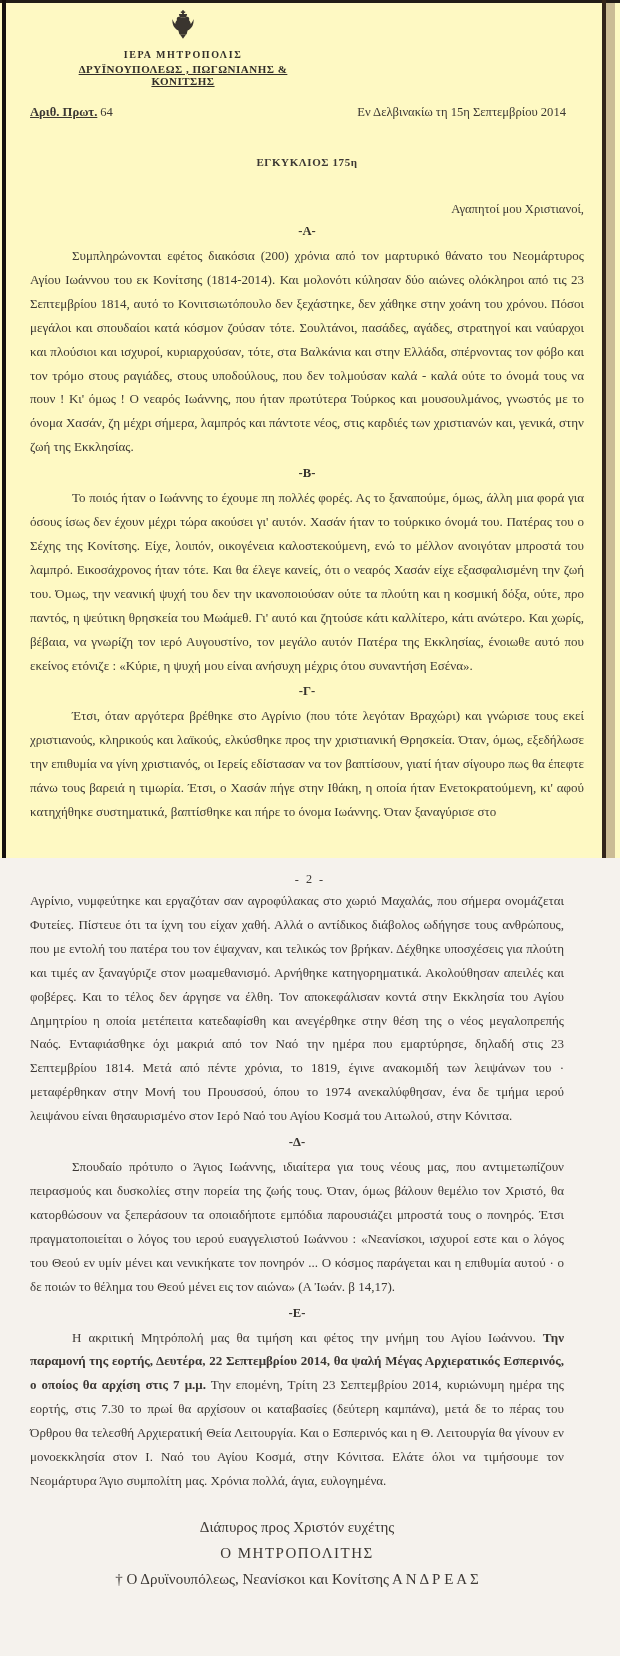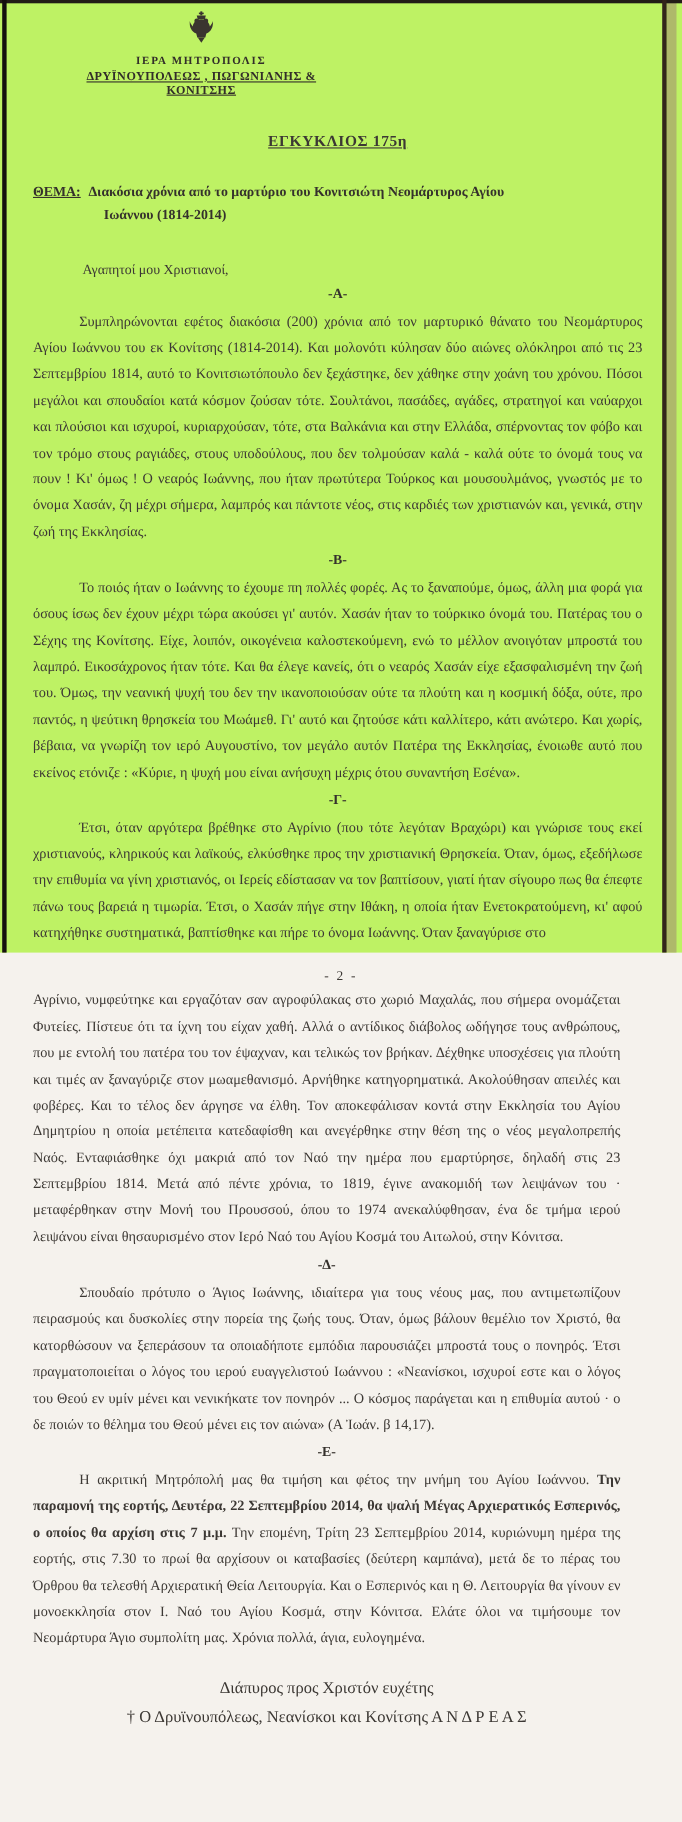--- a/index.html
+++ b/index.html
@@ -5,48 +5,48 @@
   html,body { margin:0; padding:0; background:#ffffff; }
   .scan {
     position:relative;
     width:620px; height:1656px;
     background:#f5f2ed;
     overflow:hidden;
     font-family:"Liberation Serif", serif;
     color:#3c3834;
   }
   
-  .page1 { position:relative; min-height:858px; background:#bef264; box-sizing:border-box; }
+  .page1 { position:relative; min-height:858px; background:#fef9c3; box-sizing:border-box; }
   .edge-top   { position:absolute; top:0; left:0; right:0; height:3px; background:#231d17; z-index:3; }
   .edge-left  { position:absolute; top:0; left:2px; width:4px; height:100%; background:#15110e; z-index:3; }
   .edge-right-dark { position:absolute; top:0; right:14px; width:4px; height:100%; background:#32251a; z-index:3; }
   .edge-right-tan  { position:absolute; top:0; right:5px; width:9px; height:100%; background:#a18а70; background:#a18a70; opacity:.55; z-index:2; }
   .content1 { position:relative; padding:10px 36px 6px 30px; z-index:1; }
 
   
   .org-block { width:250px; margin-left:28px; text-align:center; }
   .emblem { display:inline-block; }
   .org1 { font-size:10px; font-weight:bold; letter-spacing:1.6px; margin-top:5px; color:#322e29; }
   .org2 { font-size:11px; font-weight:bold; letter-spacing:.5px; margin-top:3px; color:#322e29;
           text-decoration:underline; }
   .proto-row { display:flex; justify-content:space-between; align-items:baseline;
                margin-top:18px; font-size:12.6px; }
   .proto-label { font-weight:bold; text-decoration:underline; }
   .proto-num { margin-left:3px; }
   .dateline { padding-right:18px; }
 
   .title-row { text-align:center; margin-top:32px; }
-  .title-row span { font-weight:bold; font-size:14px; letter-spacing:.6px; text-decoration:underline; }
+  .title-row span { font-weight:bold; font-size:11px; letter-spacing:.6px; }
 
   .subject { display:flex; margin-top:26px; font-weight:bold; font-size:12.6px; line-height:21px; color:#35312c; }
   .subject-label { text-decoration:underline; margin-right:7px; white-space:nowrap; }
   .subject-lines {}
   .subject-line2 { margin-left:14px; }
 
-  .salutation { margin-top:32px; text-indent:45px; font-size:12.6px; }
+  .salutation { margin-top:32px; text-indent:45px; font-size:12.6px;text-align:right; }
 
   
   .marker { text-align:center; font-weight:bold; font-size:12.6px; margin:7px 0 5px; color:#35312c; }
   .para { text-align:justify; text-indent:42px; font-size:13px; line-height:23.9px; margin:0; }
   .para.noindent { text-indent:0; }
 
   
   .page-number { text-align:center; font-size:12.2px; letter-spacing:2px; margin-top:14px; }
   .content2 { padding:2px 56px 0 30px; }
 
@@ -80,32 +80,31 @@
               <circle cx="16.5" cy="9.5" r="2.4"></circle>
               <path d="M12 8 C17 8 20 11 20.5 15 C22 13 23 11.5 23.5 9.5 C24 15 22 20 17 22 L16 26 L8 26 L7 22 C2 20 0 15 0.5 9.5 C1 11.5 2 13 3.5 15 C4 11 7 8 12 8 Z"></path>
               <path d="M8.5 26 L12 31 L15.5 26 Z"></path>
             </g>
           </svg>
         </span>
         <div class="org1">ΙΕΡΑ ΜΗΤΡΟΠΟΛΙΣ</div>
         <div class="org2">ΔΡΥΪΝΟΥΠΟΛΕΩΣ , ΠΩΓΩΝΙΑΝΗΣ &amp; ΚΟΝΙΤΣΗΣ</div>
       </div>
 
+      <div class="proto-row">
+        <div>
+          <span class="proto-label">Αριθ.  Πρωτ.</span><span class="proto-num">64</span>
+        </div>
+        <div class="dateline">Εν Δελβινακίω τη 15η Σεπτεμβρίου 2014</div>
+      </div>
 
       <div class="title-row">
         <span>ΕΓΚΥΚΛΙΟΣ  175η</span>
       </div>
 
-      <div class="subject">
-        <span class="subject-label">ΘΕΜΑ:</span>
-        <span class="subject-lines">
-          <div>Διακόσια χρόνια από το μαρτύριο του Κονιτσιώτη Νεομάρτυρος Αγίου</div>
-          <div class="subject-line2">Ιωάννου (1814-2014)</div>
-        </span>
-      </div>
 
       <div class="salutation">Αγαπητοί μου Χριστιανοί,</div>
 
       <div class="marker">-Α-</div>
       <p class="para">Συμπληρώνονται εφέτος διακόσια (200) χρόνια από τον μαρτυρικό θάνατο του Νεομάρτυρος Αγίου Ιωάννου του εκ Κονίτσης (1814-2014). Και μολονότι κύλησαν δύο αιώνες ολόκληροι από τις 23 Σεπτεμβρίου 1814, αυτό το Κονιτσιωτόπουλο δεν ξεχάστηκε, δεν χάθηκε στην χοάνη του χρόνου. Πόσοι μεγάλοι και σπουδαίοι κατά κόσμον ζούσαν τότε. Σουλτάνοι, πασάδες, αγάδες, στρατηγοί και ναύαρχοι και πλούσιοι και ισχυροί, κυριαρχούσαν, τότε, στα Βαλκάνια και στην Ελλάδα, σπέρνοντας τον φόβο και τον τρόμο στους ραγιάδες, στους υποδούλους, που δεν τολμούσαν καλά - καλά ούτε το όνομά τους να πουν !  Κι' όμως !  Ο νεαρός Ιωάννης, που ήταν πρωτύτερα Τούρκος και μουσουλμάνος, γνωστός με το όνομα Χασάν, ζη μέχρι σήμερα, λαμπρός και πάντοτε νέος, στις καρδιές των χριστιανών και, γενικά, στην ζωή της Εκκλησίας.</p>
 
       <div class="marker">-Β-</div>
       <p class="para">Το ποιός ήταν ο Ιωάννης το έχουμε πη πολλές φορές. Ας το ξαναπούμε, όμως, άλλη μια φορά για όσους ίσως δεν έχουν μέχρι τώρα ακούσει γι' αυτόν. Χασάν ήταν το τούρκικο όνομά του. Πατέρας του ο Σέχης της Κονίτσης. Είχε, λοιπόν, οικογένεια καλοστεκούμενη, ενώ το μέλλον ανοιγόταν μπροστά του λαμπρό. Εικοσάχρονος ήταν τότε. Και θα έλεγε κανείς, ότι ο νεαρός Χασάν είχε εξασφαλισμένη την ζωή του. Όμως, την νεανική ψυχή του δεν την ικανοποιούσαν ούτε τα πλούτη και η κοσμική δόξα, ούτε, προ παντός, η ψεύτικη θρησκεία του Μωάμεθ.  Γι' αυτό και ζητούσε κάτι καλλίτερο, κάτι ανώτερο. Και χωρίς, βέβαια, να γνωρίζη τον ιερό Αυγουστίνο, τον μεγάλο αυτόν Πατέρα της Εκκλησίας, ένοιωθε αυτό που εκείνος ετόνιζε : «Κύριε, η ψυχή μου είναι ανήσυχη μέχρις ότου συναντήση Εσένα».</p>
 
       <div class="marker">-Γ-</div>
@@ -121,18 +120,19 @@
       <p class="para noindent">Αγρίνιο, νυμφεύτηκε και εργαζόταν σαν  αγροφύλακας στο χωριό Μαχαλάς, που σήμερα ονομάζεται Φυτείες. Πίστευε ότι τα ίχνη του είχαν χαθή. Αλλά ο αντίδικος διάβολος ωδήγησε τους ανθρώπους, που με εντολή του πατέρα του τον έψαχναν, και τελικώς τον βρήκαν. Δέχθηκε υποσχέσεις για πλούτη και τιμές αν ξαναγύριζε στον μωαμεθανισμό. Αρνήθηκε κατηγορηματικά. Ακολούθησαν απειλές και φοβέρες. Και το τέλος δεν άργησε να έλθη. Τον αποκεφάλισαν κοντά στην Εκκλησία του Αγίου Δημητρίου η οποία μετέπειτα  κατεδαφίσθη και ανεγέρθηκε στην θέση της ο νέος μεγαλοπρεπής Ναός. Ενταφιάσθηκε όχι μακριά από τον Ναό την ημέρα που εμαρτύρησε, δηλαδή στις 23 Σεπτεμβρίου 1814. Μετά από πέντε χρόνια, το 1819, έγινε ανακομιδή των λειψάνων του · μεταφέρθηκαν στην Μονή του Προυσσού, όπου το 1974 ανεκαλύφθησαν, ένα δε τμήμα ιερού λειψάνου είναι θησαυρισμένο στον Ιερό Ναό του Αγίου Κοσμά του Αιτωλού, στην Κόνιτσα.</p>
 
       <div class="marker">-Δ-</div>
       <p class="para">Σπουδαίο πρότυπο ο Άγιος Ιωάννης, ιδιαίτερα για τους νέους μας, που αντιμετωπίζουν πειρασμούς και δυσκολίες στην πορεία της ζωής τους. Όταν, όμως βάλουν θεμέλιο τον Χριστό, θα κατορθώσουν να ξεπεράσουν τα οποιαδήποτε εμπόδια παρουσιάζει μπροστά τους ο πονηρός. Έτσι πραγματοποιείται ο λόγος του ιερού ευαγγελιστού Ιωάννου : «Νεανίσκοι, ισχυροί εστε και ο λόγος του Θεού εν υμίν μένει και νενικήκατε τον πονηρόν ... Ο κόσμος παράγεται και η επιθυμία αυτού · ο δε ποιών το θέλημα του Θεού μένει εις τον αιώνα» (Α  Ἰωάν. β  14,17).</p>
 
       <div class="marker">-Ε-</div>
       <p class="para"><span>Η ακριτική Μητρόπολή  μας θα τιμήση και φέτος την μνήμη του Αγίου Ιωάννου. </span><b>Την παραμονή της εορτής, Δευτέρα, 22 Σεπτεμβρίου 2014, θα ψαλή Μέγας Αρχιερατικός Εσπερινός, ο οποίος θα αρχίση στις 7 μ.μ.</b><span> Την επομένη, Τρίτη 23 Σεπτεμβρίου 2014, κυριώνυμη ημέρα της εορτής, στις 7.30 το πρωί θα αρχίσουν οι καταβασίες (δεύτερη καμπάνα), μετά δε το πέρας του Όρθρου θα τελεσθή Αρχιερατική Θεία Λειτουργία. Και ο Εσπερινός και η Θ. Λειτουργία θα γίνουν εν μονοεκκλησία στον Ι. Ναό του Αγίου Κοσμά, στην Κόνιτσα. Ελάτε όλοι να τιμήσουμε τον Νεομάρτυρα Άγιο συμπολίτη μας. Χρόνια πολλά, άγια, ευλογημένα.</span></p>
 
       <div class="closing">
         <div class="closing-line1">Διάπυρος προς Χριστόν ευχέτης</div>
+        <div class="closing-line2">Ο  ΜΗΤΡΟΠΟΛΙΤΗΣ</div>
         <div class="closing-line3">† Ο Δρυϊνουπόλεως, Νεανίσκοι και Κονίτσης  Α Ν Δ Ρ Ε Α Σ</div>
       </div>
     </div>
   </div>
 
 </div>
 
 </body></html>

